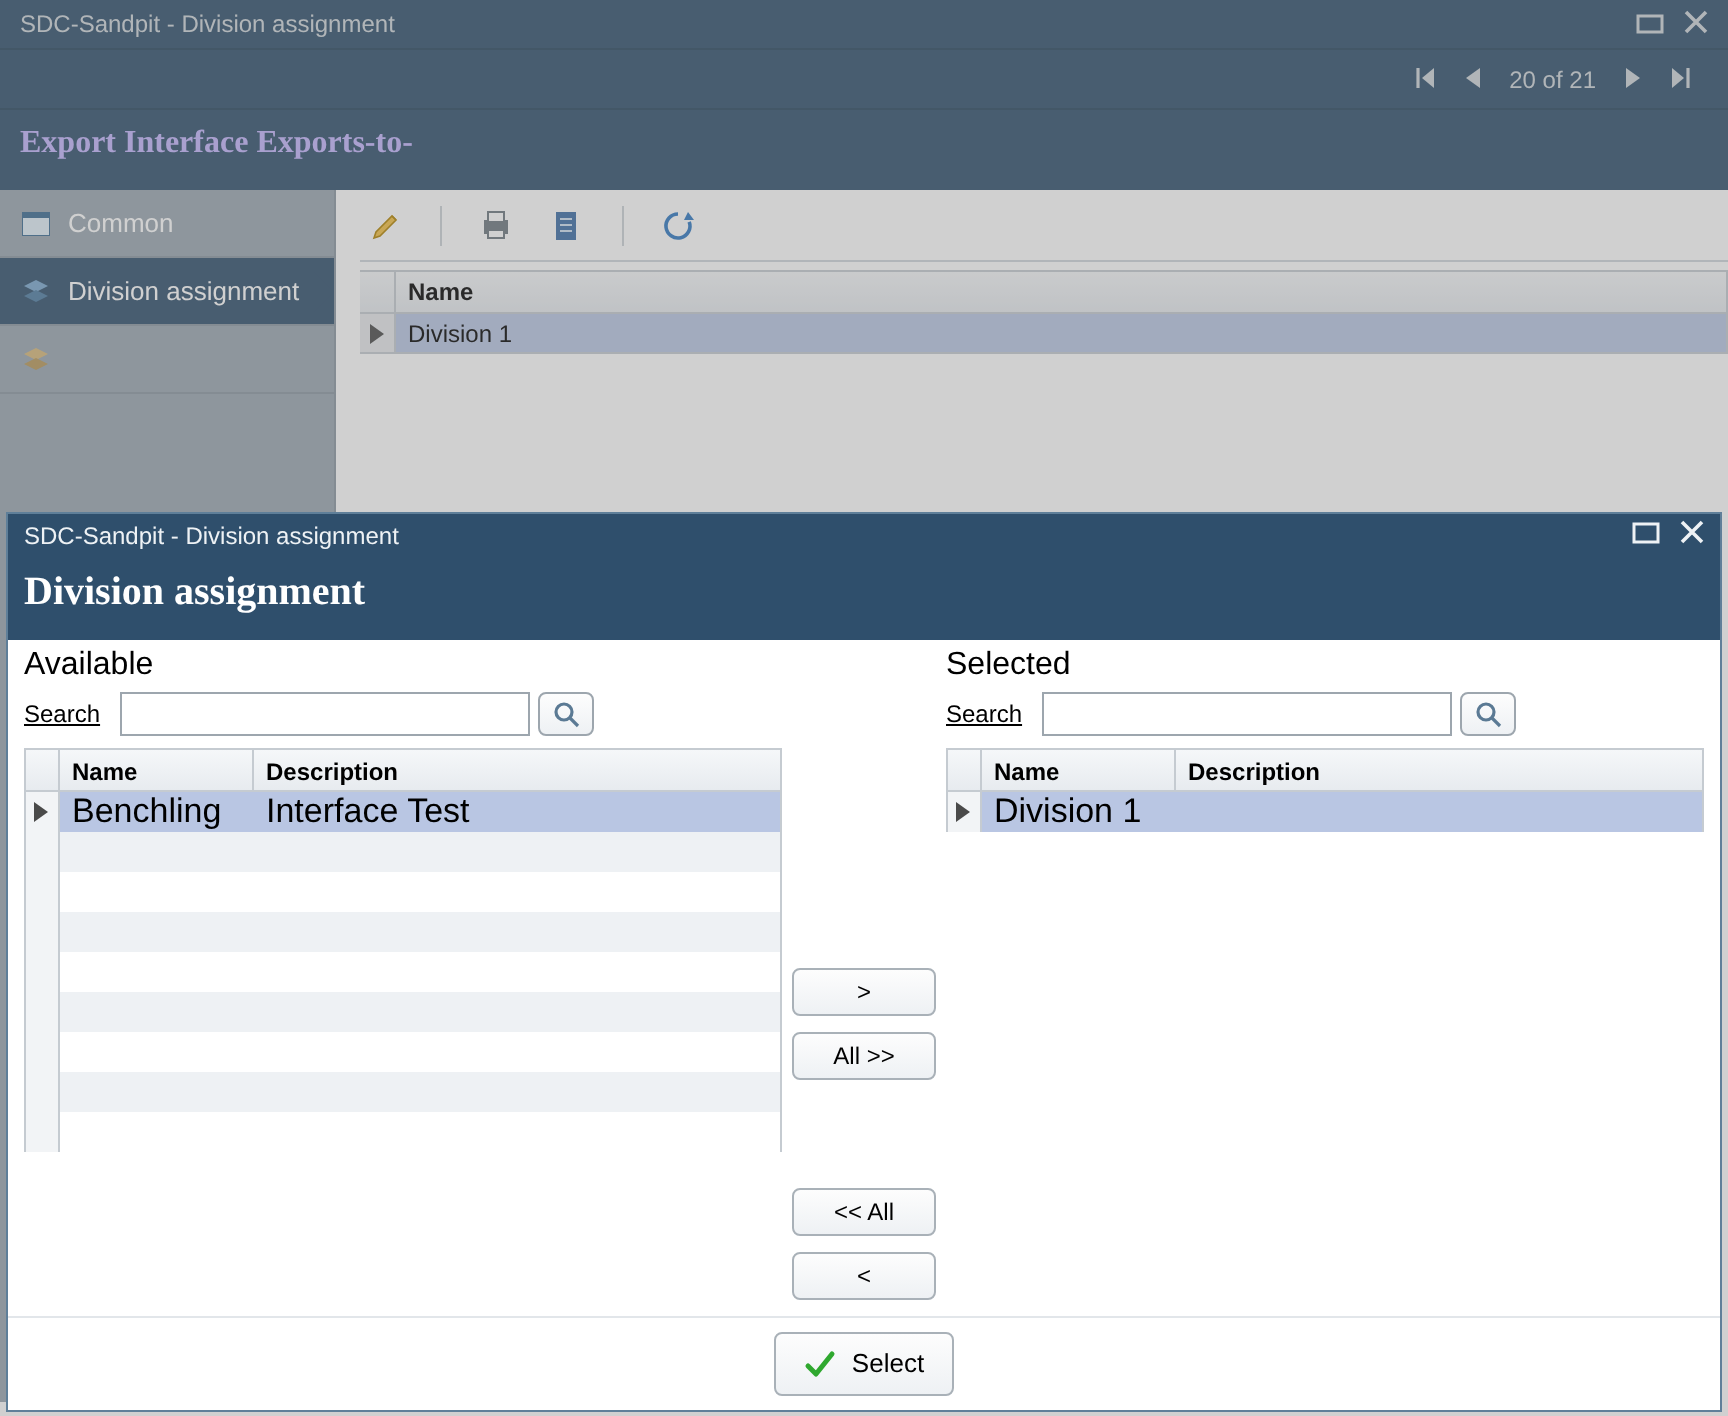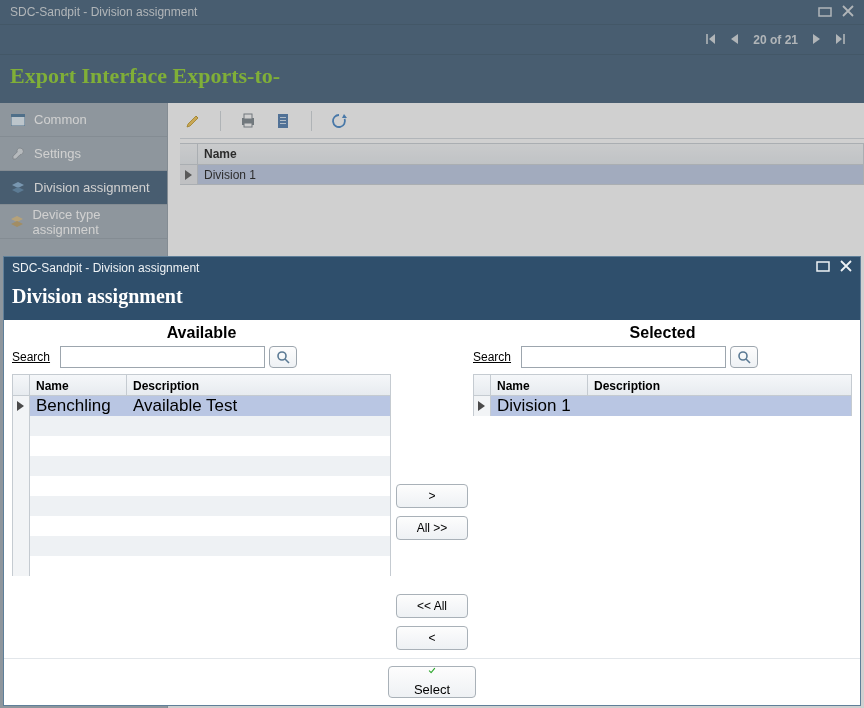--- a/index.html
+++ b/index.html
@@ -35,30 +35,29 @@
   .back-nav {
     background: #2f4f6c;
     height: 30px;
     display: flex;
     align-items: center;
     justify-content: flex-end;
     padding: 0 12px;
     color: #cfd6db;
     font-size: 12px;
     border-top: 1px solid #27465f;
-    font-weight: bold;
   }
   .nav-arrow { color: #cfd6db; margin: 0 6px; cursor: pointer; font-size: 14px; }
   .nav-pos { margin: 0 8px; }
   .back-heading {
     background: #2f4f6c;
-    color: #84cc16;
+    color: #c4b5fd;
     font-family: Georgia, "Times New Roman", serif;
     font-weight: bold;
-    font-size: 22px;
+    font-size: 16px;
     padding: 8px 10px 14px 10px;
     border-top: 1px solid #27465f;
   }
   .back-body {
     display: flex;
     height: calc(100% - 24px - 30px - 48px);
   }
   .sidebar {
     width: 168px;
     background: #9aa7b1;
@@ -202,22 +201,21 @@
   .pane {
     flex: 1;
     display: flex;
     flex-direction: column;
   }
   .pane.left { max-width: 385px; }
   .pane.right { max-width: 380px; }
   .pane h3 {
     margin: 0 0 4px 0;
     font-size: 16px;
-    font-weight: bold;
-    text-align: center;
+    font-weight: normal;
   }
   .search-row {
     display: flex;
     align-items: center;
     gap: 10px;
     margin-bottom: 6px;
   }
   .search-label { font-size: 12px; text-decoration: underline; }
   .search-input {
     height: 22px;
@@ -316,21 +314,20 @@
     border: 1px solid #a9b1b8;
     border-radius: 4px;
     background: linear-gradient(#fdfdfd, #eef1f4);
     font-size: 13px;
     display: flex;
     align-items: center;
     justify-content: center;
     gap: 8px;
     cursor: pointer;
     padding: 0 14px;
-    flex-direction: column;
   }
 </style>
 </head>
 <body>
 
 <div class="back-window">
 
   <div class="back-titlebar">
     <span>SDC-Sandpit - Division assignment</span>
     <span class="spacer"></span>
@@ -378,45 +375,36 @@
     <div class="sidebar">
       <div class="sidebar-item">
         <span class="sidebar-icon">
           <svg width="14" height="12" viewBox="0 0 14 12">
               <rect x="0" y="0" width="14" height="12" fill="#e1eef8" stroke="#3a6b92"></rect>
               <rect x="0" y="0" width="14" height="3" fill="#3a6b92"></rect>
             </svg>
         </span>
         <span>Common</span>
       </div>
-      <div class="sidebar-item">
-        <span class="sidebar-icon">
-          <svg width="14" height="14" viewBox="0 0 14 14">
-              <path d="M9 1a3 3 0 0 0-2.8 4L2 9.2V12h2.8L9 7.8A3 3 0 1 0 9 1z" fill="#d8dde2" stroke="#7d868f" stroke-width="0.8"></path>
-            </svg>
-        </span>
-        <span>Settings</span>
-      </div>
       <div class="sidebar-item active">
         <span class="sidebar-icon">
           <svg width="14" height="14" viewBox="0 0 14 14">
               <polygon points="7,1 13,4 7,7 1,4" fill="#7aa8cf"></polygon>
               <polygon points="7,6 13,9 7,12 1,9" fill="#4e7da3"></polygon>
             </svg>
         </span>
         <span>Division assignment</span>
       </div>
       <div class="sidebar-item">
         <span class="sidebar-icon">
           <svg width="14" height="14" viewBox="0 0 14 14">
               <polygon points="7,1 13,4 7,7 1,4" fill="#d8b97a"></polygon>
               <polygon points="7,6 13,9 7,12 1,9" fill="#b8995a"></polygon>
             </svg>
         </span>
-        <span>Device type assignment</span>
       </div>
     </div>
 
     <div class="main-area">
       <div class="toolbar">
         <span class="toolbar-icon">
           <svg width="18" height="18" viewBox="0 0 18 18">
               <path d="M3 15l1-3 8-8 2 2-8 8-3 1z" fill="#f4c042" stroke="#b38400" stroke-width="0.8"></path>
               <path d="M12 4l2 2" stroke="#b38400" stroke-width="0.8"></path>
             </svg>
@@ -503,21 +491,21 @@
       </div>
       <div class="list-body">
         <div class="list-row selected">
           <div class="row-ind">
             <svg width="8" height="10" viewBox="0 0 8 10">
                 <polygon points="0,0 0,10 7,5" fill="#4a4a4a"></polygon>
               </svg>
           </div>
           <div class="cells">
             <div class="c-name">Benchling</div>
-            <div class="c-desc">Available Test</div>
+            <div class="c-desc">Interface Test</div>
           </div>
         </div>
         <div class="list-row alt">
             <div class="row-ind"></div>
             <div class="cells"></div>
           </div>
         <div class="list-row plain">
             <div class="row-ind"></div>
             <div class="cells"></div>
           </div>

